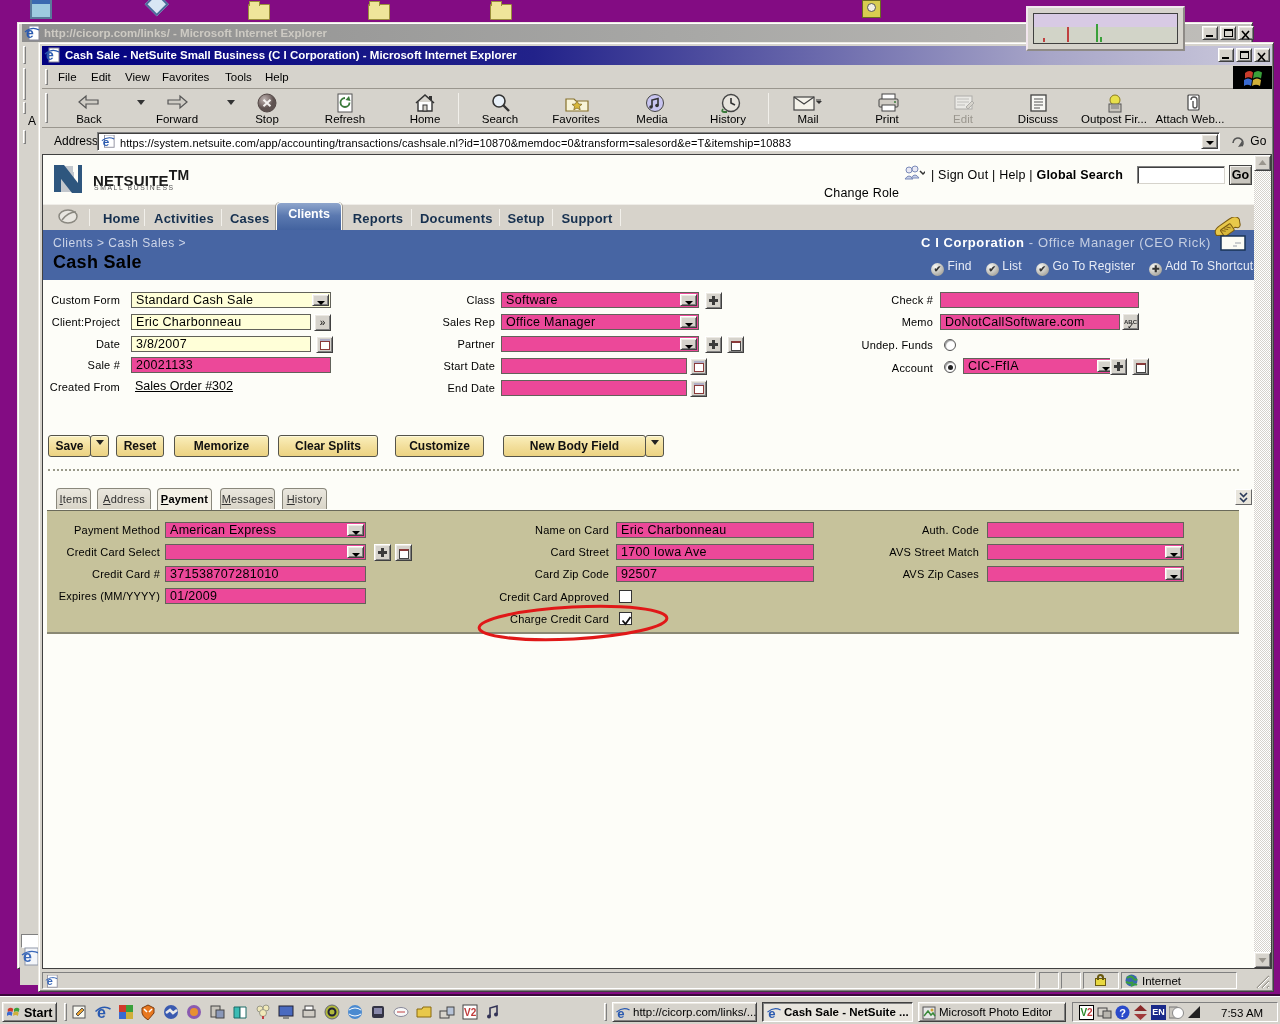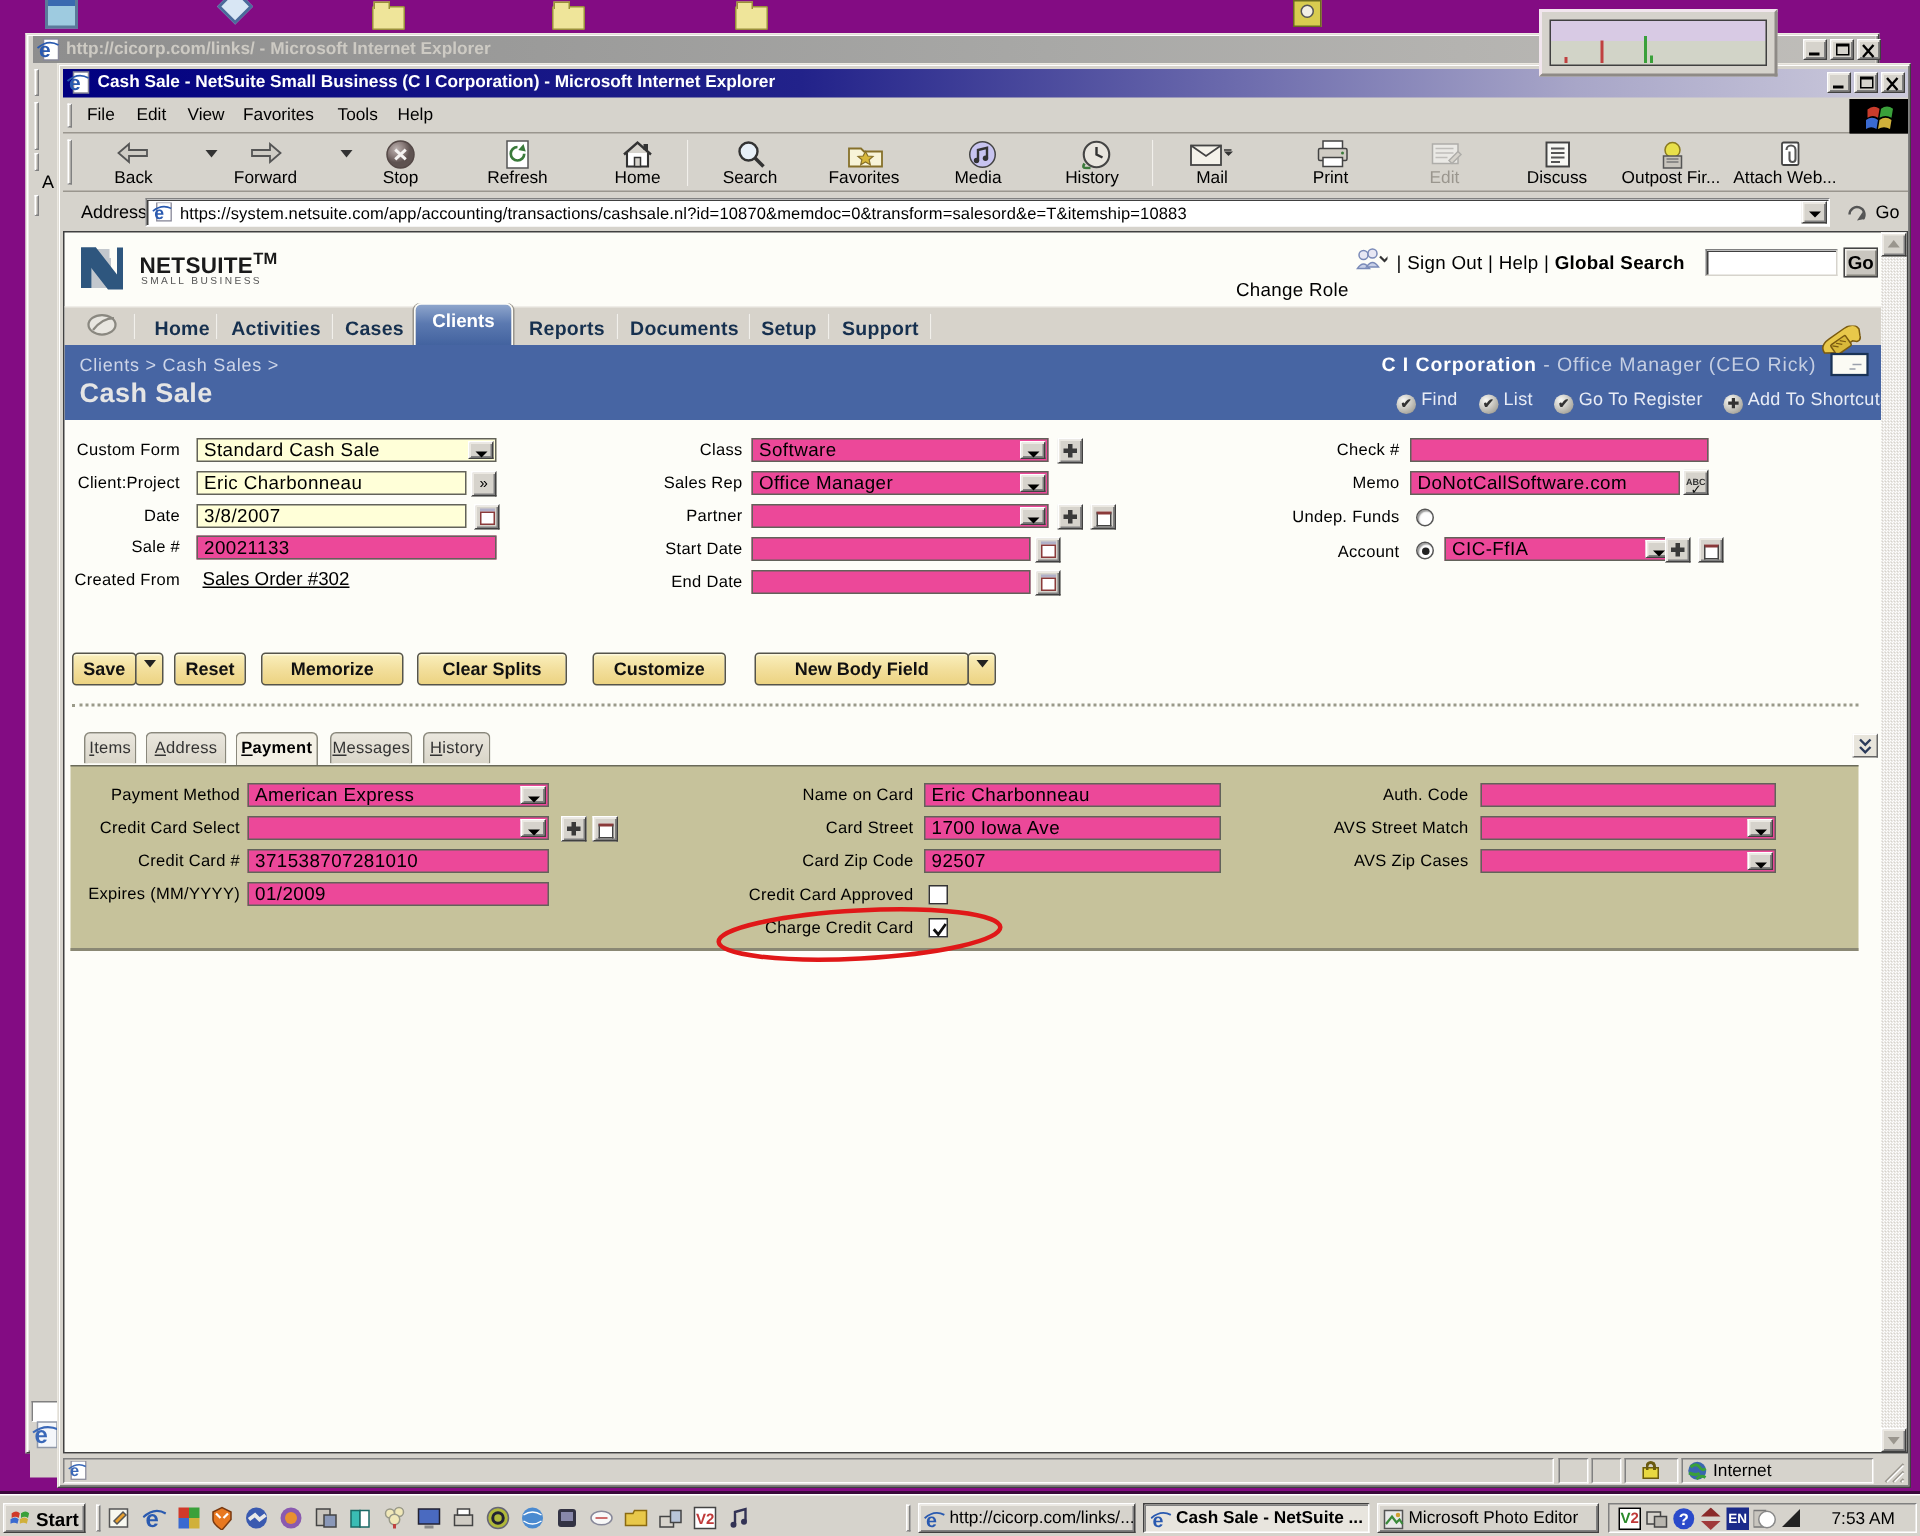--- a/index.html
+++ b/index.html
@@ -241,21 +241,21 @@
   </div>
 
   <div class="ab" style="left:3px;top:111px;width:1230px;height:815px;border:1px solid #404040;background:#FDFDF8;overflow:hidden;" id="content">
 
     <div class="ab" style="left:8px;top:7px;width:33px;height:33px;"><svg width="34" height="34" viewBox="0 0 34 34">
           <path d="M10 4 h12 v8 h-5 v18 h-7 z" fill="#C2C7CD"></path>
           <path d="M15 10 l8 0 0 20 -6 0 z" fill="#C2C7CD"></path>
           <path d="M3 3 h10 v12 l-3 -4 v19 h-7 z" fill="#2E567E"></path>
           <path d="M3 3 h10 l14 18 v-18 h4 v28 h-10 L7 13 v-2 z" fill="#2E567E"></path>
         </svg></div>
-    <div class="ab" style="left:50px;top:12px;font-size:15px;font-weight:bold;color:#1A1A1A;letter-spacing:0.2px;">NETSUITE<span style="font-size:11px;vertical-align:6px;margin-top:36px;">TM</span></div>
+    <div class="ab" style="left:50px;top:12px;font-size:15px;font-weight:bold;color:#1A1A1A;letter-spacing:0.2px;">NETSUITE<span style="font-size:14px;vertical-align:6px;margin-top:36px;">TM</span></div>
     <div class="ab" style="left:51px;top:29px;font-size:6.8px;color:#555;letter-spacing:1.6px;">SMALL BUSINESS</div>
     <div class="ab" style="left:781px;top:31px;font-size:12.5px;letter-spacing:0.2px;color:#000;white-space:nowrap;">Change Role</div>
     <div class="ab" style="left:860px;top:10px;width:22px;height:16px;"><svg width="22" height="16">
           <circle cx="6" cy="5" r="3" fill="#E8E8F4" stroke="#7A8AB8"></circle>
           <circle cx="12" cy="4" r="3" fill="#E8E8F4" stroke="#7A8AB8"></circle>
           <path d="M2 14 q4 -6 8 0 z" fill="#C8D0E8" stroke="#7A8AB8"></path>
           <path d="M8 13 q4 -6 8 0 z" fill="#C8D0E8" stroke="#7A8AB8"></path>
           <path d="M17 6 l3 3 l3 -3" stroke="#333" fill="none" stroke-width="1.5"></path>
         </svg></div>
     <div class="ab" style="left:888px;top:13px;font-size:12.5px;letter-spacing:0.2px;color:#000;white-space:nowrap;">| Sign Out | Help | <b>Global Search</b></div>
@@ -282,21 +282,21 @@
       <div class="ab ttx" style="left:377px;width:72px;">Documents</div>
       <div class="ab tsep" style="left:456px;"></div>
       <div class="ab ttx" style="left:464px;width:38px;">Setup</div>
       <div class="ab tsep" style="left:509px;"></div>
       <div class="ab ttx" style="left:518px;width:52px;">Support</div>
       <div class="ab tsep" style="left:577px;"></div>
     </div>
 
     <div class="ab" style="left:0;top:75px;width:1228px;height:50px;background:#4765A3;">
       <div class="ab" style="left:10px;top:6px;font-size:12px;letter-spacing:0.5px;color:#CDD5E8;">Clients &gt; Cash Sales &gt;</div>
-      <div class="ab" style="left:10px;top:22px;font-size:18px;font-weight:bold;color:#e5e5e5;letter-spacing:0.3px;">Cash Sale</div>
+      <div class="ab" style="left:10px;top:22px;font-size:18px;font-weight:bold;color:#000000;letter-spacing:0.3px;">Cash Sale</div>
       <div class="ab" style="left:878px;top:5px;font-size:13px;letter-spacing:0.6px;color:#C5CEE2;white-space:nowrap;"><b style="color:#fff;">C I Corporation</b> - Office Manager (CEO Rick)</div>
       <div class="ab" style="left:888px;top:29px;font-size:12px;letter-spacing:0.2px;color:#E8ECF6;white-space:nowrap;"><span class="cir">✔</span> Find&nbsp;&nbsp;&nbsp; <span class="cir">✔</span> List&nbsp;&nbsp;&nbsp; <span class="cir">✔</span> Go To Register&nbsp;&nbsp;&nbsp; <span class="cir">✚</span> Add To Shortcuts</div>
     </div>
 
     <div class="ab" style="left:1166px;top:62px;width:40px;height:36px;"><svg width="40" height="36" viewBox="0 0 40 36">
           <g transform="rotate(-35 20 12)">
             <path d="M6 10 q0 -6 8 -6 l12 0 q8 0 8 6 l-2 4 q-1 3 -4 2 l-2 -2 -8 0 -2 2 q-3 1 -4 -2 z" fill="#E8C84A" stroke="#7A5A10"></path>
             <rect x="12" y="8" width="12" height="8" rx="1" fill="#D8B83A" stroke="#7A5A10"></rect>
             <path d="M13 9 l3 3 M16 9 l3 3 M19 9 l3 3" stroke="#7A5A10" stroke-width="0.8"></path>
           </g>
@@ -427,21 +427,21 @@
             <text x="2" y="12.5" font-size="13.5" font-weight="bold" fill="#3A68B8" font-family="Liberation Sans">e</text>
             <path d="M1 6.5 Q8 1 15 4.5" stroke="#3A68B8" stroke-width="1.2" fill="none"></path>
           </svg></div>
     </div>
     <div class="ab" style="left:997px;top:1px;width:20px;height:17px;border:1px solid;border-color:#808080 #fff #fff #808080;"></div>
     <div class="ab" style="left:1019px;top:1px;width:20px;height:17px;border:1px solid;border-color:#808080 #fff #fff #808080;"></div>
     <div class="ab" style="left:1041px;top:1px;width:36px;height:17px;border:1px solid;border-color:#808080 #fff #fff #808080;">
       <div class="ab" style="left:11px;top:2px;width:11px;height:8px;background:#E8D840;border:1px solid #6A5A10;top:5px;"></div>
       <div class="ab" style="left:13px;top:1px;width:7px;height:6px;border:2px solid #6A5A10;border-bottom:none;border-radius:4px 4px 0 0;"></div>
     </div>
-    <div class="ab" style="left:1079px;top:1px;width:128px;height:17px;border:1px solid;border-color:#808080 #fff #fff #808080;">
+    <div class="ab" style="left:1079px;top:1px;width:116px;height:17px;border:1px solid;border-color:#808080 #fff #fff #808080;">
       <svg width="13" height="13" style="position:absolute;left:3px;top:1px;">
           <circle cx="6.5" cy="6.5" r="6" fill="#3A66B0"></circle>
           <path d="M2 4 q4 -3 6 0 t4 1 M1 8 q5 2 7 0 M6 12 q3 -3 6 -1" stroke="#3AA03A" stroke-width="2" fill="none"></path>
         </svg>
       <div class="ab" style="left:20px;top:2px;font-size:11.5px;">Internet</div>
     </div>
     <svg class="ab" style="left:1212px;top:2px;" width="16" height="16">
         <path d="M15 3 L3 15 M15 8 L8 15 M15 13 L13 15" stroke="#9A968E" stroke-width="1.5"></path>
         <path d="M15 4 L4 15 M15 9 L9 15 M15 14 L14 15" stroke="#fff" stroke-width="1"></path>
       </svg>

